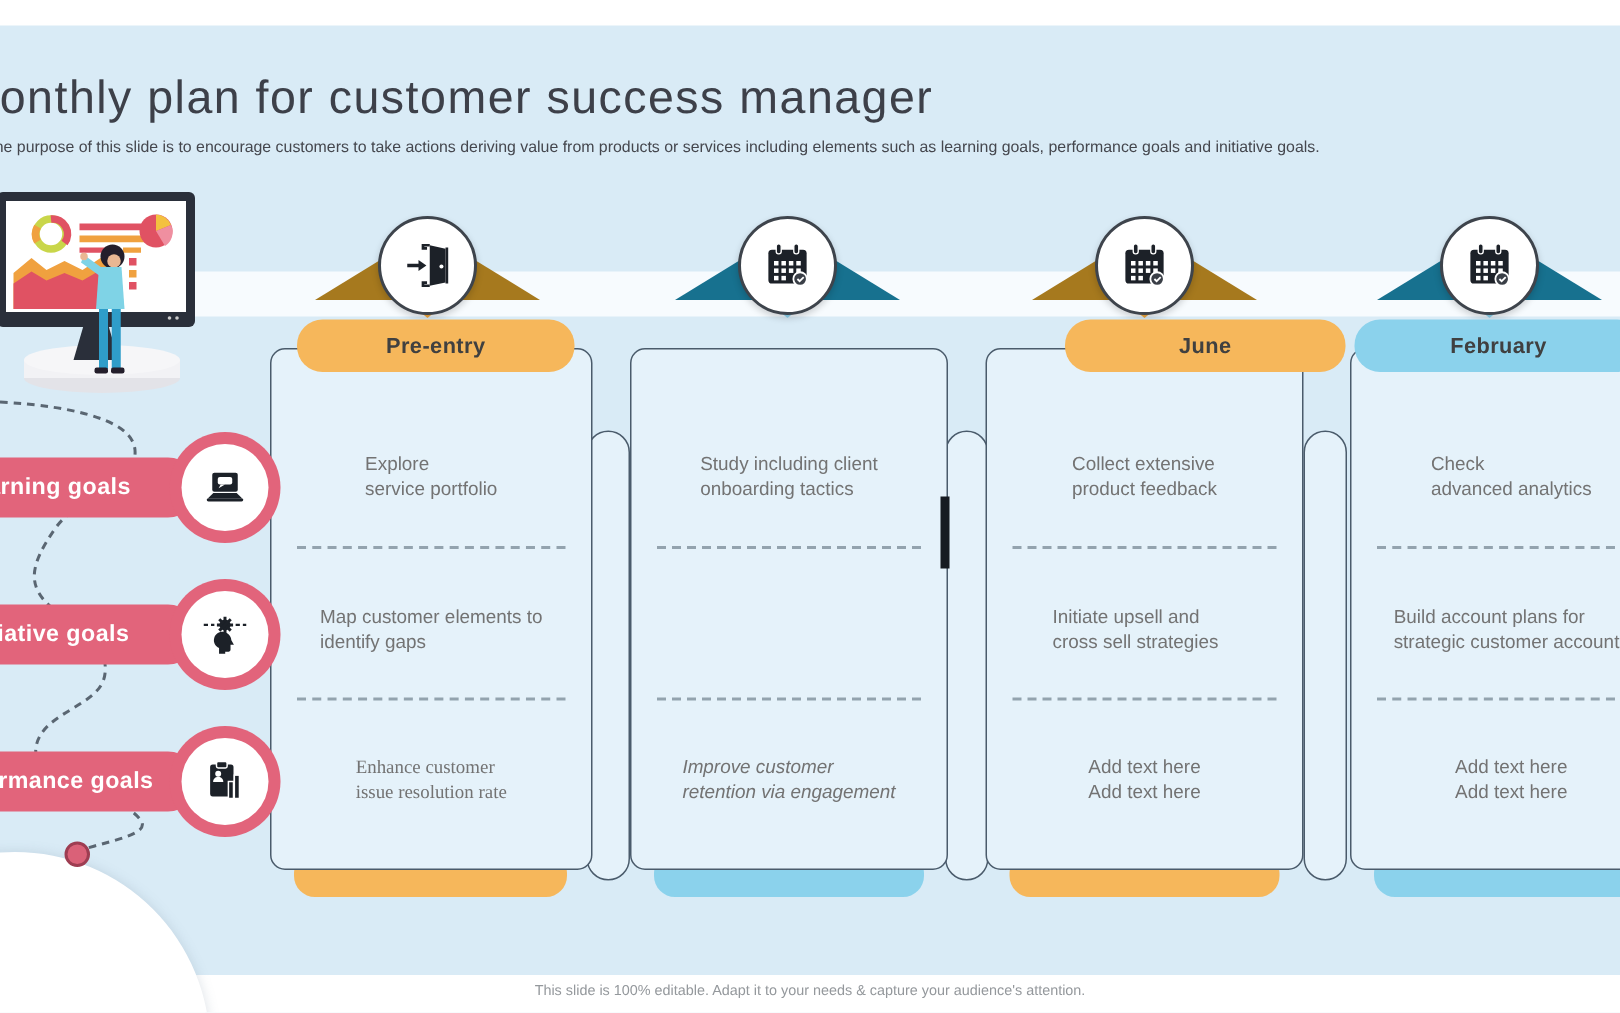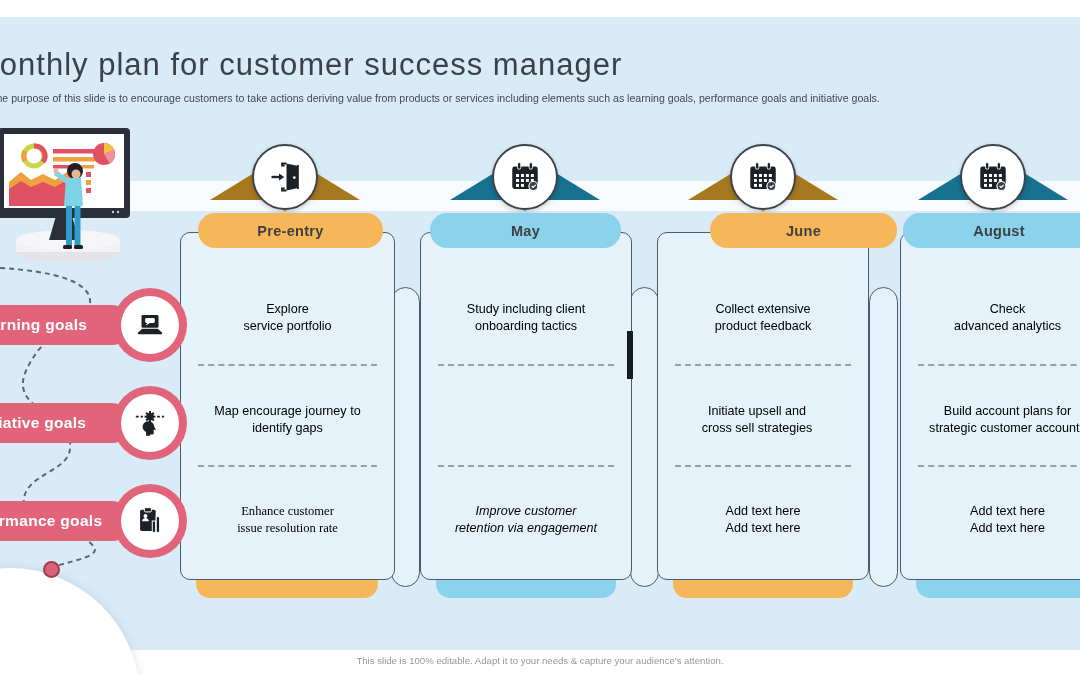--- a/index.html
+++ b/index.html
@@ -22,21 +22,21 @@
          border-right:16px solid transparent;z-index:5;}
   .hcircle{position:absolute;top:144px;width:66px;height:66px;background:#ffffff;
            border:2px solid #3E444C;border-radius:50%;z-index:6;box-sizing:border-box;
            display:flex;align-items:center;justify-content:center;box-shadow:0 2px 5px rgba(0,0,0,.18);}
   .pill{position:absolute;top:213px;height:35px;border-radius:17px;z-index:6;
         display:flex;align-items:center;justify-content:center;
         font-size:14.5px;font-weight:bold;color:#404040;letter-spacing:.3px;}
   .pill.orange{background:#F6B75B;}
   .pill.blue{background:#8BD2EC;}
   .cell{position:absolute;height:52px;z-index:4;display:flex;align-items:center;justify-content:center;
-        text-align:center;font-size:12.6px;color:#000000;line-height:1.38;white-space:pre-line;}
+        font-size:12.6px;color:#737373;line-height:1.38;white-space:pre-line;}
   .sep{position:absolute;height:0;border-top:2px dashed #93A3AE;z-index:4;}
   .goalbar{position:absolute;left:-72px;width:204px;height:40px;background:#E2647B;
            border-radius:0 20px 20px 0;z-index:4;display:flex;align-items:center;justify-content:center;
            color:#ffffff;font-weight:bold;font-size:15.5px;letter-spacing:.3px;}
   .goalcircle{position:absolute;left:113px;width:74px;height:74px;background:#E2647B;border-radius:50%;
               z-index:5;display:flex;align-items:center;justify-content:center;}
   .goalinner{width:58px;height:58px;background:#ffffff;border-radius:50%;
              display:flex;align-items:center;justify-content:center;}
   .whitecircle{position:absolute;left:-120px;top:568px;width:260px;height:260px;background:#ffffff;
                border-radius:50%;z-index:6;box-shadow:0 0 8px rgba(120,140,160,.25);}
@@ -209,23 +209,20 @@
           <rect x="9.3" y="13.3" width="2" height="2"></rect>
           <rect x="12.6" y="13.3" width="2" height="2"></rect>
           <rect x="15.9" y="13.3" width="2" height="2"></rect>
       <rect x="6" y="16.6" width="2" height="2"></rect>
           <rect x="9.3" y="16.6" width="2" height="2"></rect>
         </g>
       <circle cx="17.6" cy="18" r="3" fill="#3A3F47" stroke="#ffffff" stroke-width="0.8"></circle>
       <path d="M16.4 18 l1 1 l1.8-1.8" stroke="#ffffff" stroke-width="0.8" fill="none"></path>
     </svg>
   </div>
-  <div class="pill blue" style="left:430px;width:191px;">
-    <span>May</span>
-  </div>
 
   <div class="tri" style="left:688px;border-bottom:46px solid #A6791E;"></div>
   <div class="notch" style="left:747px;border-top:13px solid #F2A93D;"></div>
   <div class="hcircle" style="left:730px;">
     <svg width="36" height="36" viewBox="0 0 24 24">
       <rect x="3.5" y="5" width="17" height="15" rx="1.6" fill="#1C2128"></rect>
       <rect x="7" y="2.4" width="2.2" height="4.4" rx="1" fill="#1C2128" stroke="#ffffff" stroke-width="0.6"></rect>
       <rect x="14.8" y="2.4" width="2.2" height="4.4" rx="1" fill="#1C2128" stroke="#ffffff" stroke-width="0.6"></rect>
       <g fill="#ffffff">
           <rect x="6" y="10" width="2" height="2"></rect>
@@ -264,27 +261,27 @@
           <rect x="12.6" y="13.3" width="2" height="2"></rect>
           <rect x="15.9" y="13.3" width="2" height="2"></rect>
       <rect x="6" y="16.6" width="2" height="2"></rect>
           <rect x="9.3" y="16.6" width="2" height="2"></rect>
         </g>
       <circle cx="17.6" cy="18" r="3" fill="#3A3F47" stroke="#ffffff" stroke-width="0.8"></circle>
       <path d="M16.4 18 l1 1 l1.8-1.8" stroke="#ffffff" stroke-width="0.8" fill="none"></path>
     </svg>
   </div>
   <div class="pill blue" style="left:903px;width:192px;">
-    <span>August</span>
+    <span>February</span>
   </div>
 
   <div class="cell" style="left:186px;width:203px;top:292px;">Explore
 service portfolio</div>
   <div class="sep" style="left:198px;width:179px;top:364px;"></div>
-  <div class="cell" style="left:186px;width:203px;top:394px;">Map encourage journey to
+  <div class="cell" style="left:186px;width:203px;top:394px;">Map customer elements to
 identify gaps</div>
   <div class="sep" style="left:198px;width:179px;top:465px;"></div>
   <div class="cell" style="left:186px;width:203px;top:494px;font-family:Liberation Serif, serif;">Enhance customer
 issue resolution rate</div>
 
   <div class="cell" style="left:426px;width:200px;top:292px;">Study including client
 onboarding tactics</div>
   <div class="sep" style="left:438px;width:176px;top:364px;"></div>
   <div class="sep" style="left:438px;width:176px;top:465px;"></div>
   <div class="cell" style="left:426px;width:200px;top:494px;font-style:italic;">Improve customer

